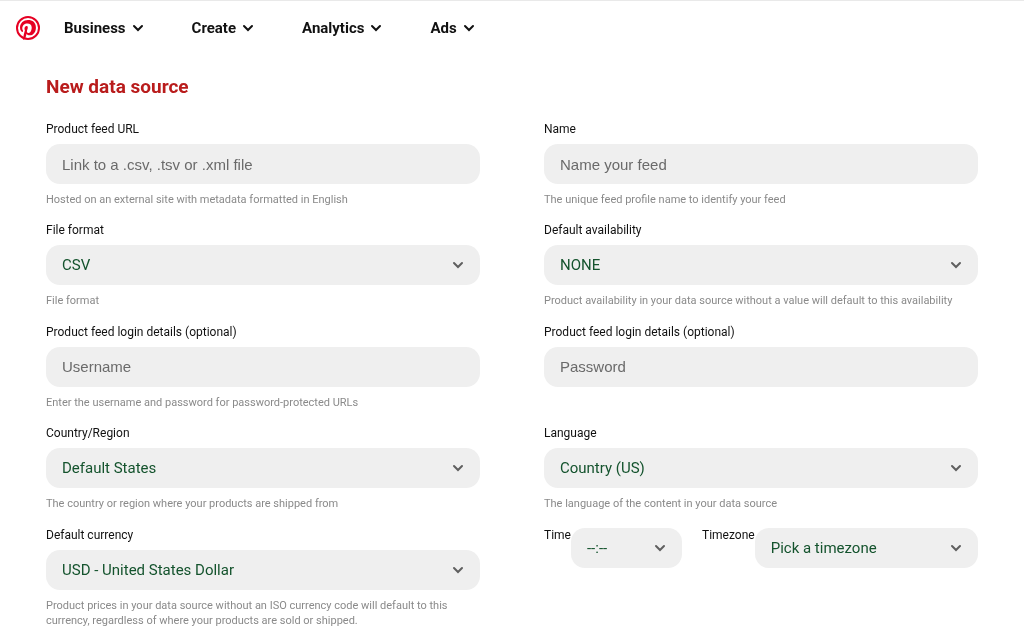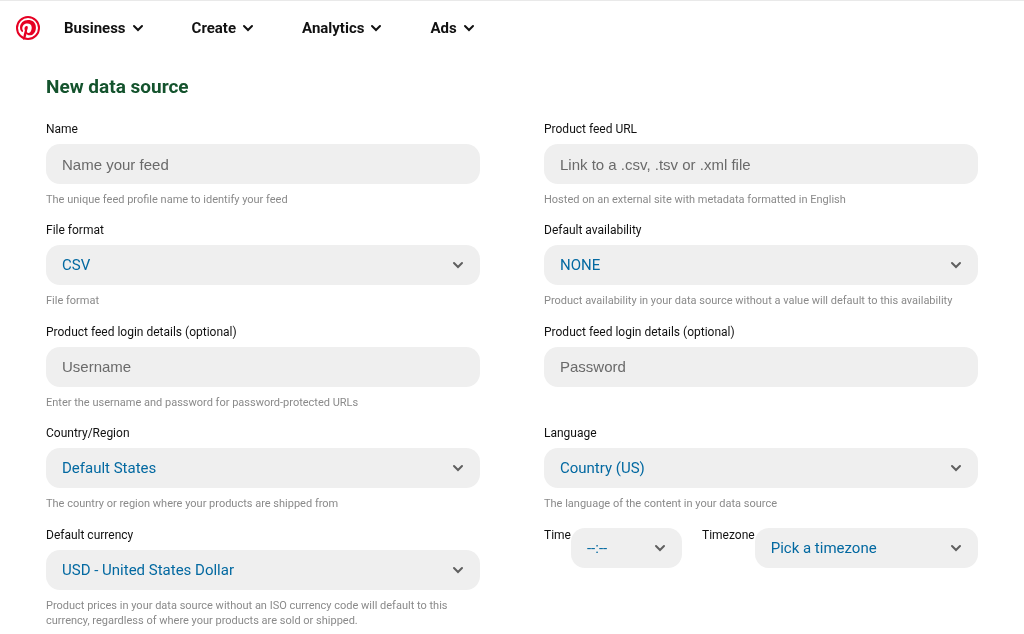--- a/index.html
+++ b/index.html
@@ -45,21 +45,21 @@
       cursor: pointer;
       margin-right: 16px;
     }
     .content {
       padding: 20px 46px 0 46px;
     }
     .page-title {
       font-size: 19px;
       font-weight: 700;
       margin-bottom: 24px;
-      color: #14532d;
+      color: #b91c1c;
     }
     .form-grid {
       display: grid;
       grid-template-columns: 1fr 1fr;
       column-gap: 64px;
       row-gap: 16px;
     }
     .field {
       display: flex;
       flex-direction: column;
@@ -84,21 +84,21 @@
     .field-input::placeholder {
       color: #6a6a6a;
     }
     .field-select {
       display: flex;
       align-items: center;
       justify-content: space-between;
       cursor: pointer;
     }
     .field-select-text {
-      color: #0369a1;
+      color: #14532d;
     }
     .field-help {
       font-size: 11px;
       color: #8a8a8a;
       margin-top: 8px;
       line-height: 1.4;
     }
     .time-row {
       display: flex;
       gap: 20px;
@@ -149,28 +149,28 @@
       </svg>
   </div>
 </div>
 
 <div class="content">
   <h1 class="page-title">New data source</h1>
 
   <div class="form-grid">
 
     <div class="field">
+      <label class="field-label">Product feed URL</label>
+      <input class="field-input" placeholder="Link to a .csv, .tsv or .xml file" style="">
+      <div class="field-help">Hosted on an external site with metadata formatted in English</div>
+    </div>
+    <div class="field">
       <label class="field-label">Name</label>
       <input class="field-input" placeholder="Name your feed" style="">
       <div class="field-help">The unique feed profile name to identify your feed</div>
-    </div>
-    <div class="field">
-      <label class="field-label">Product feed URL</label>
-      <input class="field-input" placeholder="Link to a .csv, .tsv or .xml file" style="">
-      <div class="field-help">Hosted on an external site with metadata formatted in English</div>
     </div>
 
     <div class="field">
       <label class="field-label">File format</label>
       <div class="field-select">
         <span class="field-select-text">CSV</span>
         <svg class="chev-svg" viewBox="0 0 12 12">
             <path d="M2 4l4 4 4-4" stroke="#5f5f5f" stroke-width="2" fill="none" stroke-linecap="round"></path>
           </svg>
       </div>

